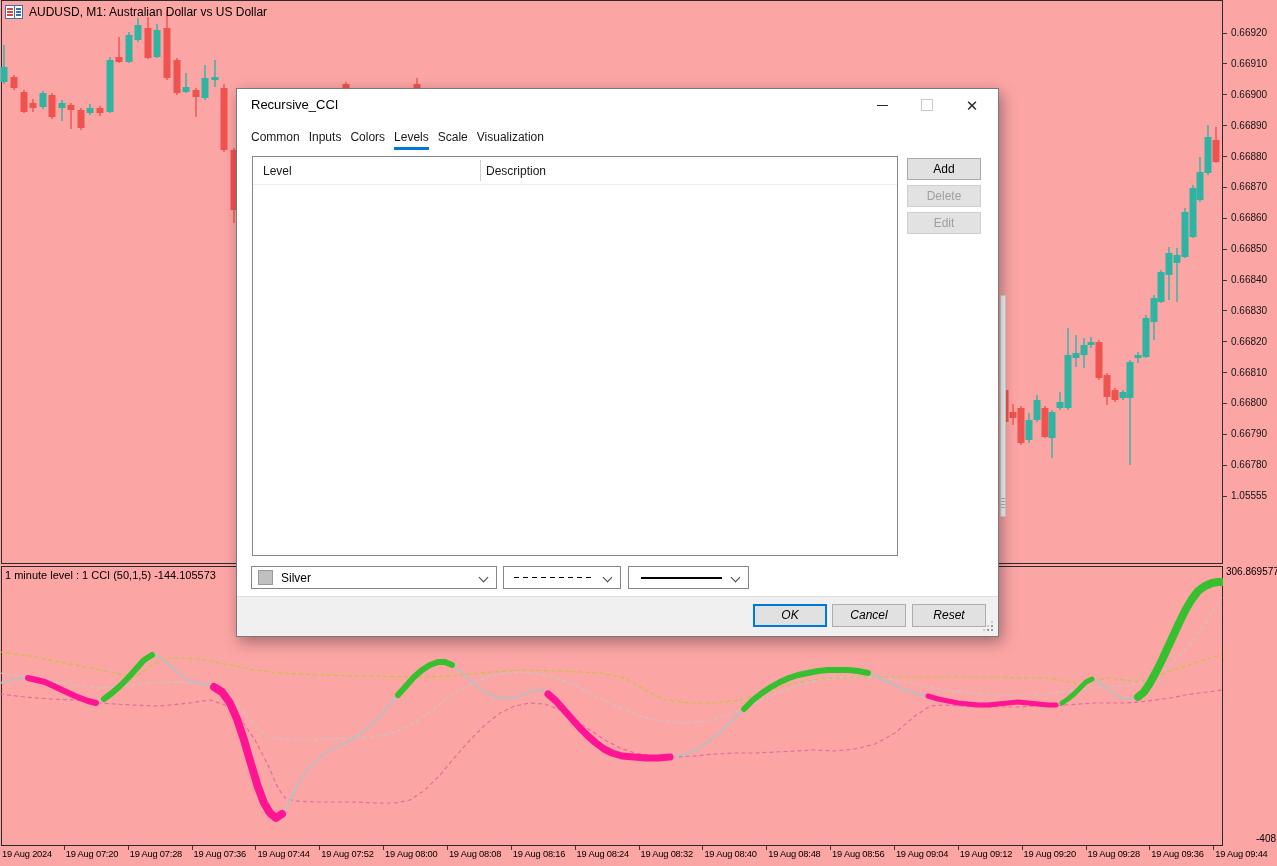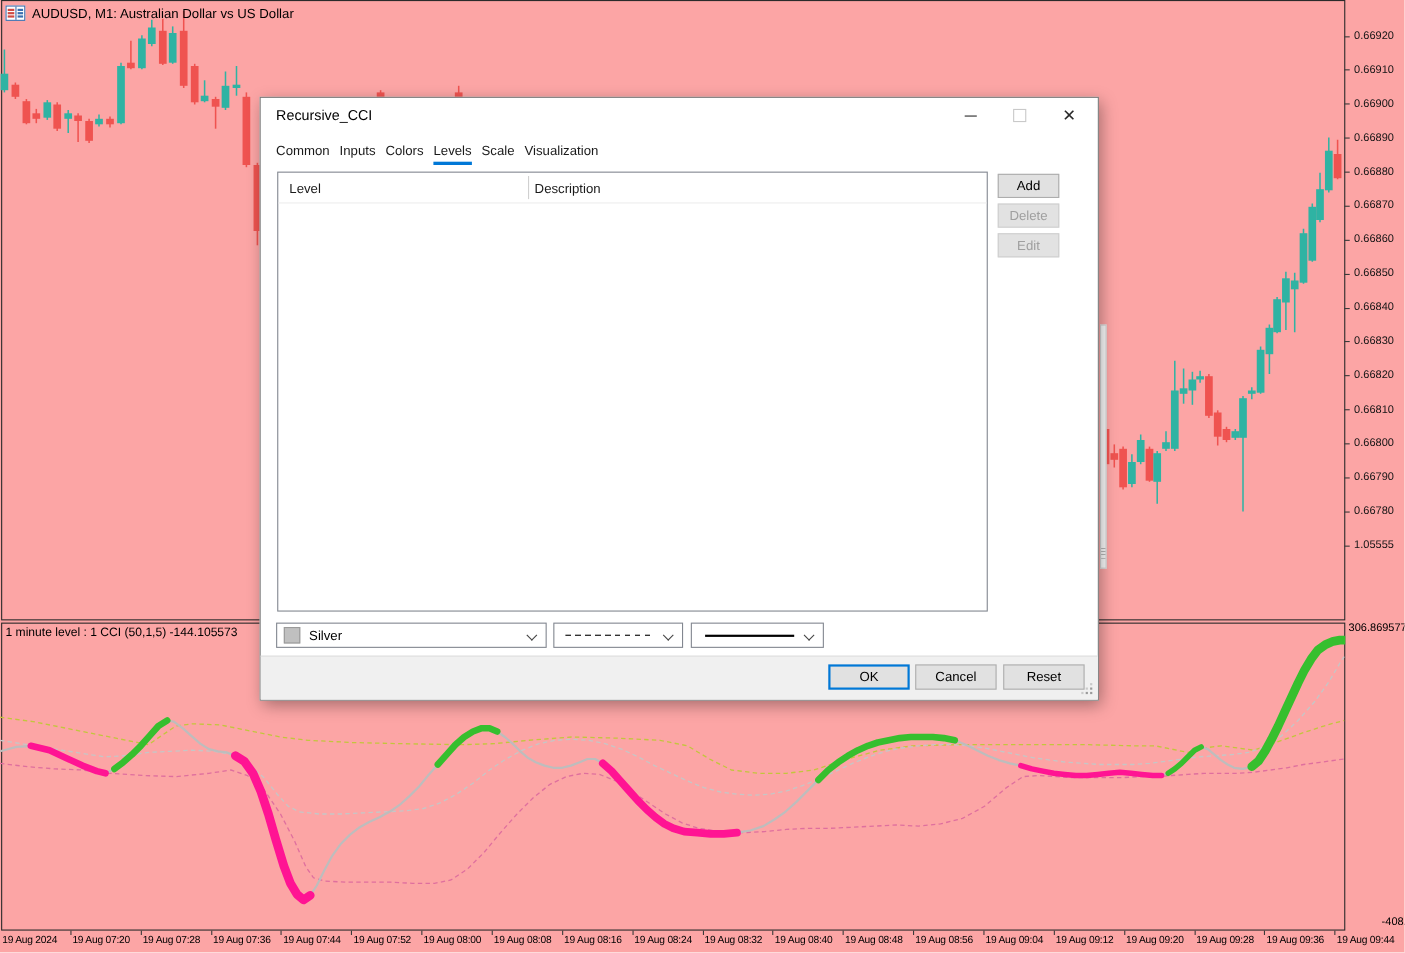--- a/index.html
+++ b/index.html
@@ -37,37 +37,37 @@
   #btn-close .x{font-size:15px;color:#2a2a2a;line-height:1;font-weight:400;}
   #tabbar{position:absolute;left:14px;top:38px;display:flex;gap:9px;}
   .tab{position:relative;font-size:12px;padding:3px 0 7px 0;color:#1a1a1a;}
   .tab.active::after{content:"";position:absolute;left:0;right:0;bottom:1px;height:3px;background:#0078d7;}
   #listview{position:absolute;left:15px;top:67px;width:646px;height:400px;border:1px solid #828790;
             box-sizing:border-box;background:#fff;}
   #lv-header{position:relative;height:27px;border-bottom:1px solid #ededed;text-decoration:underline;}
   .lv-col{position:absolute;top:7px;font-size:12px;color:#1a1a1a;}
   #col-level{left:10px;} #col-desc{left:233px;}
   #lv-divider{position:absolute;left:227px;top:3px;width:1px;height:21px;background:#d0d0d0;}
-  .side-btn{position:absolute;left:670px;width:56px;height:22px;font-size:12px;text-align:center;
+  .side-btn{position:absolute;left:670px;width:74px;height:22px;font-size:12px;text-align:center;
             line-height:20px;box-sizing:border-box;}
   .side-btn.enabled{background:#e1e1e1;border:1px solid #adadad;color:#000;}
   .side-btn.disabled{background:#e2e2e2;border:1px solid #cfcfcf;color:#9f9f9f;}
   .combo{position:absolute;top:477px;height:23px;border:1px solid #828790;background:#fff;
          box-sizing:border-box;display:flex;align-items:center;}
   #combo-color{left:14px;width:246px;}
   #combo-style{left:266px;width:118px;}
   #combo-width{left:391px;width:121px;}
   .chevron{position:absolute;right:9px;top:7px;width:6px;height:6px;border-right:1.3px solid #444;
            border-bottom:1.3px solid #444;transform:rotate(45deg);}
   #color-swatch{width:15px;height:15px;border:1px solid #9a9a9a;margin-left:6px;box-sizing:border-box;}
   #color-name{font-size:12px;margin-left:8px;}
   .dash-sample{flex:1;height:1px;margin:0 26px 0 10px;
       background:repeating-linear-gradient(90deg,#000 0 5px,transparent 5px 9px);}
   .solid-sample{flex:1;height:2px;margin:0 26px 0 12px;background:#000;}
-  #dlg-footer{position:absolute;left:0;right:0;bottom:0;height:39px;background:#f0f0f0;border-top:1px solid #dfdfdf;}
+  #dlg-footer{position:absolute;left:0;right:0;bottom:0;height:39px;background:#f0f0f0;border-top:1px solid #dfdfdf;font-style:italic;}
   .f-btn{position:absolute;top:7px;width:74px;height:23px;background:#e1e1e1;border:1px solid #adadad;
          font-size:12px;text-align:center;line-height:21px;box-sizing:border-box;}
   #btn-ok{left:516px;border:2px solid #0078d7;line-height:19px;}
   #btn-cancel{left:595px;}
   #btn-reset{left:675px;}
   #resize-grip{position:absolute;right:13px;bottom:13px;width:2px;height:2px;
       box-shadow:8px 8px #9b9b9b,4px 8px #9b9b9b,8px 4px #9b9b9b,0 8px #c9c9c9,4px 4px #c9c9c9,8px 0 #c9c9c9;}
 </style>
 </head>
 <body>

